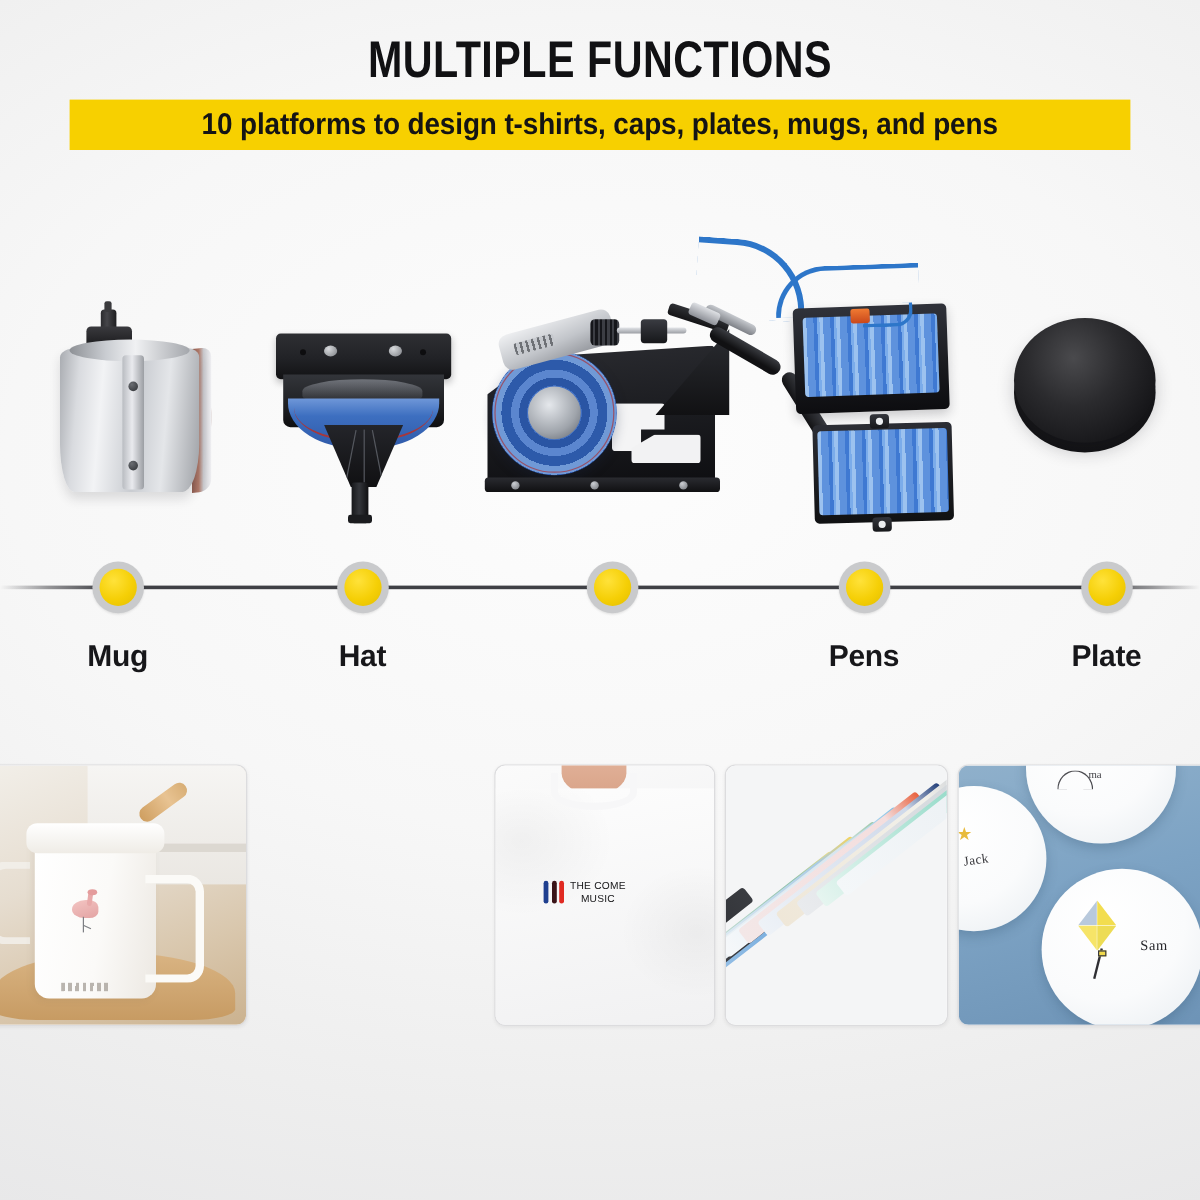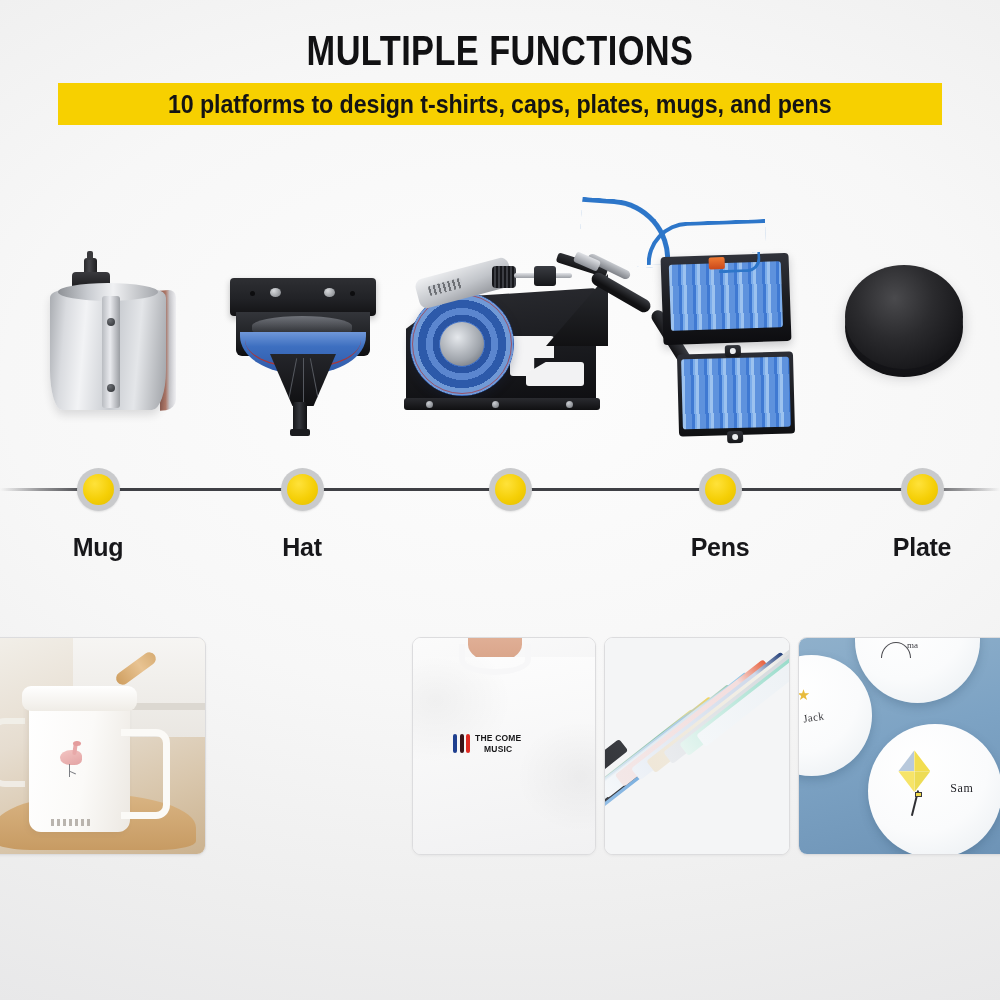--- a/index.html
+++ b/index.html
@@ -529,21 +529,21 @@
       radial-gradient(ellipse 60% 45% at 12% 22%, rgba(0,0,0,.045), transparent 70%),
       radial-gradient(ellipse 50% 40% at 92% 60%, rgba(0,0,0,.04), transparent 70%),
       linear-gradient(170deg,#fdfdfd,#f1f1f2);
   }
   .ph-shirt .print{
     position:absolute; left:22%; top:44%; display:flex; align-items:center; gap:5px;
   }
   .ph-shirt .bars{ display:flex; gap:2.5px; }
   .ph-shirt .bars b{ display:block; width:4px; height:19px; border-radius:2px; }
   .ph-shirt .txt{
-    font-size:8.5px; font-weight:bold; line-height:1.25; color:#18181a;
+    font-size:8.5px; font-weight:normal; line-height:1.25; color:#18181a;
     text-align:center; letter-spacing:.2px;
   }
 
   
   .ph-pens{ background:#f4f5f6; overflow:hidden; }
   .ph-pens .pen{
     position:absolute; border-radius:3px;
     transform-origin:50% 50%;
   }
 

